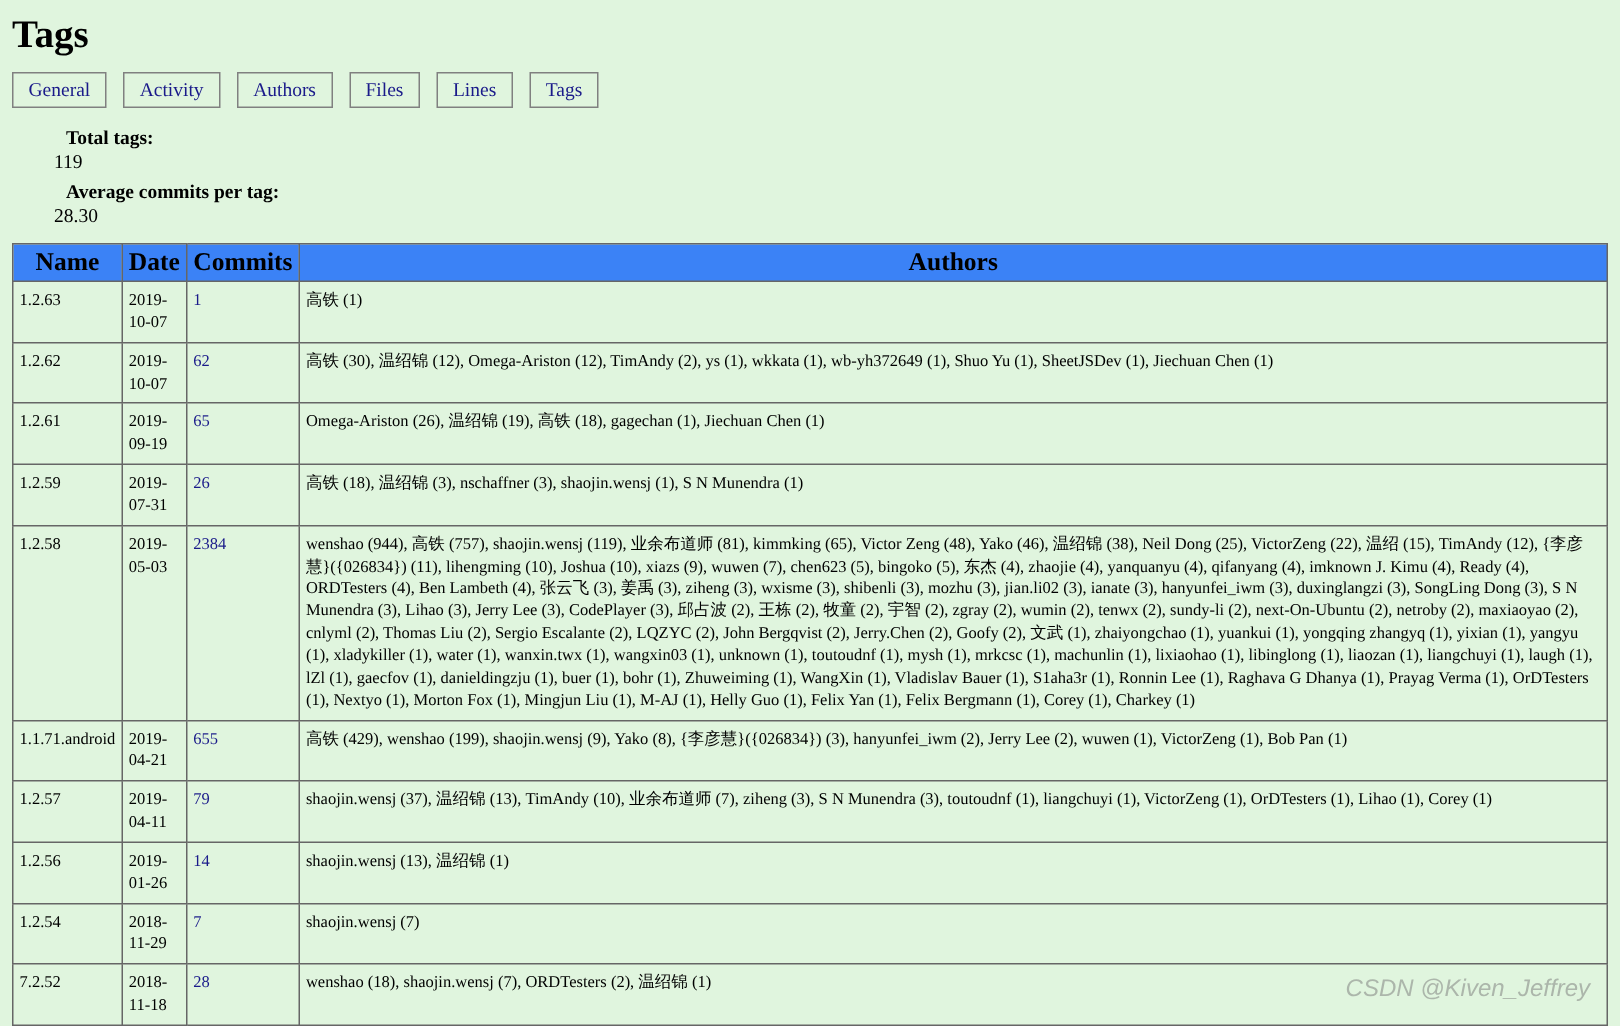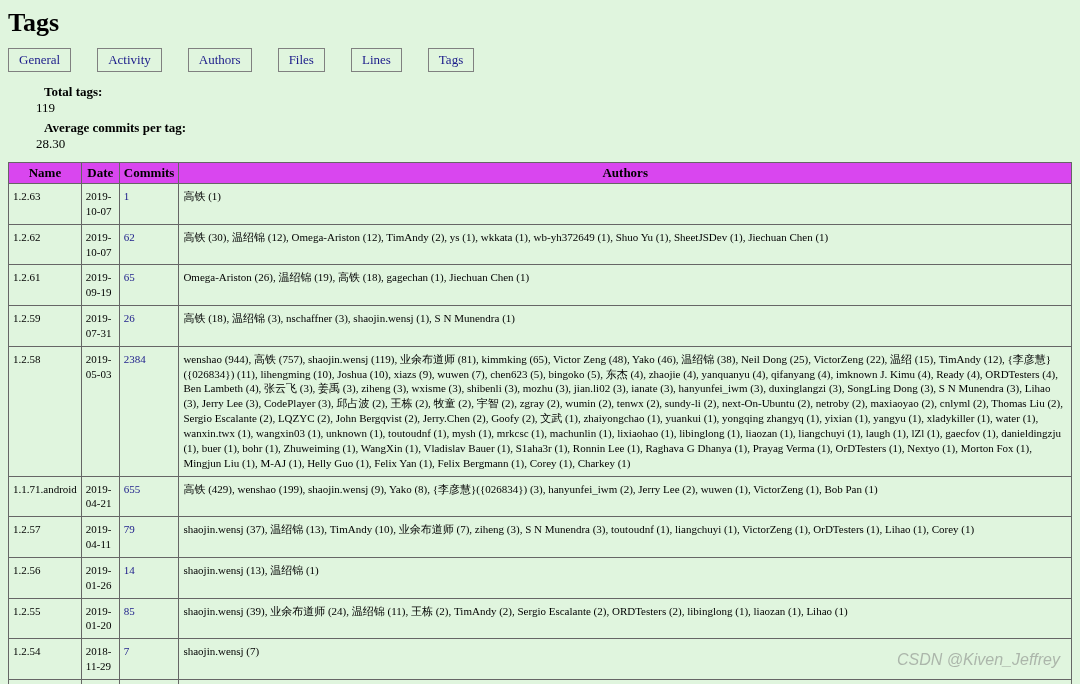--- a/index.html
+++ b/index.html
@@ -15,21 +15,21 @@
       font-weight: bold;
       margin-bottom: 10px;
     }
     .tabs {
       margin-bottom: 12px;
     }
     .tab {
       display: inline-block;
       border: 1px solid #808080;
       padding: 3px 10px;
-      margin-right: 23px;
+      margin-right: 8px;
       background: #e0f5de;
       color: #1a1a8a;
       cursor: pointer;
       font-size: 13px;
     }
     .stats dt {
       font-weight: bold;
       font-size: 13px;
       margin-top: 4px;
       margin-left: 36px;
@@ -37,24 +37,24 @@
     .stats dd {
       margin-left: 28px;
       font-size: 13px;
     }
     table.tags {
       border-collapse: collapse;
       width: 100%;
       margin-top: 10px;
     }
     table.tags th {
-      background: #d946ef;
+      background: #3b82f6;
       border: 1px solid #666;
       padding: 2px 4px;
-      font-size: 13px;
+      font-size: 17px;
       font-weight: bold;
       text-align: center;
     }
     table.tags td {
       border: 1px solid #666;
       padding: 5px 4px;
       font-size: 11px;
       vertical-align: top;
       background: #e0f5de;
       line-height: 1.35;
@@ -147,26 +147,20 @@
         <td class="commits"><a>79</a></td>
         <td>shaojin.wensj (37), 温绍锦 (13), TimAndy (10), 业余布道师 (7), ziheng (3), S N Munendra (3), toutoudnf (1), liangchuyi (1), VictorZeng (1), OrDTesters (1), Lihao (1), Corey (1)</td>
       </tr>
       <tr>
         <td class="name">1.2.56</td>
         <td class="date">2019-01-26</td>
         <td class="commits"><a>14</a></td>
         <td>shaojin.wensj (13), 温绍锦 (1)</td>
       </tr>
       <tr>
-        <td class="name">1.2.55</td>
-        <td class="date">2019-01-20</td>
-        <td class="commits"><a>85</a></td>
-        <td>shaojin.wensj (39), 业余布道师 (24), 温绍锦 (11), 王栋 (2), TimAndy (2), Sergio Escalante (2), ORDTesters (2), libinglong (1), liaozan (1), Lihao (1)</td>
-      </tr>
-      <tr>
         <td class="name">1.2.54</td>
         <td class="date">2018-11-29</td>
         <td class="commits"><a>7</a></td>
         <td>shaojin.wensj (7)</td>
       </tr>
       <tr>
         <td class="name">7.2.52</td>
         <td class="date">2018-11-18</td>
         <td class="commits"><a>28</a></td>
         <td>wenshao (18), shaojin.wensj (7), ORDTesters (2), 温绍锦 (1)</td>

